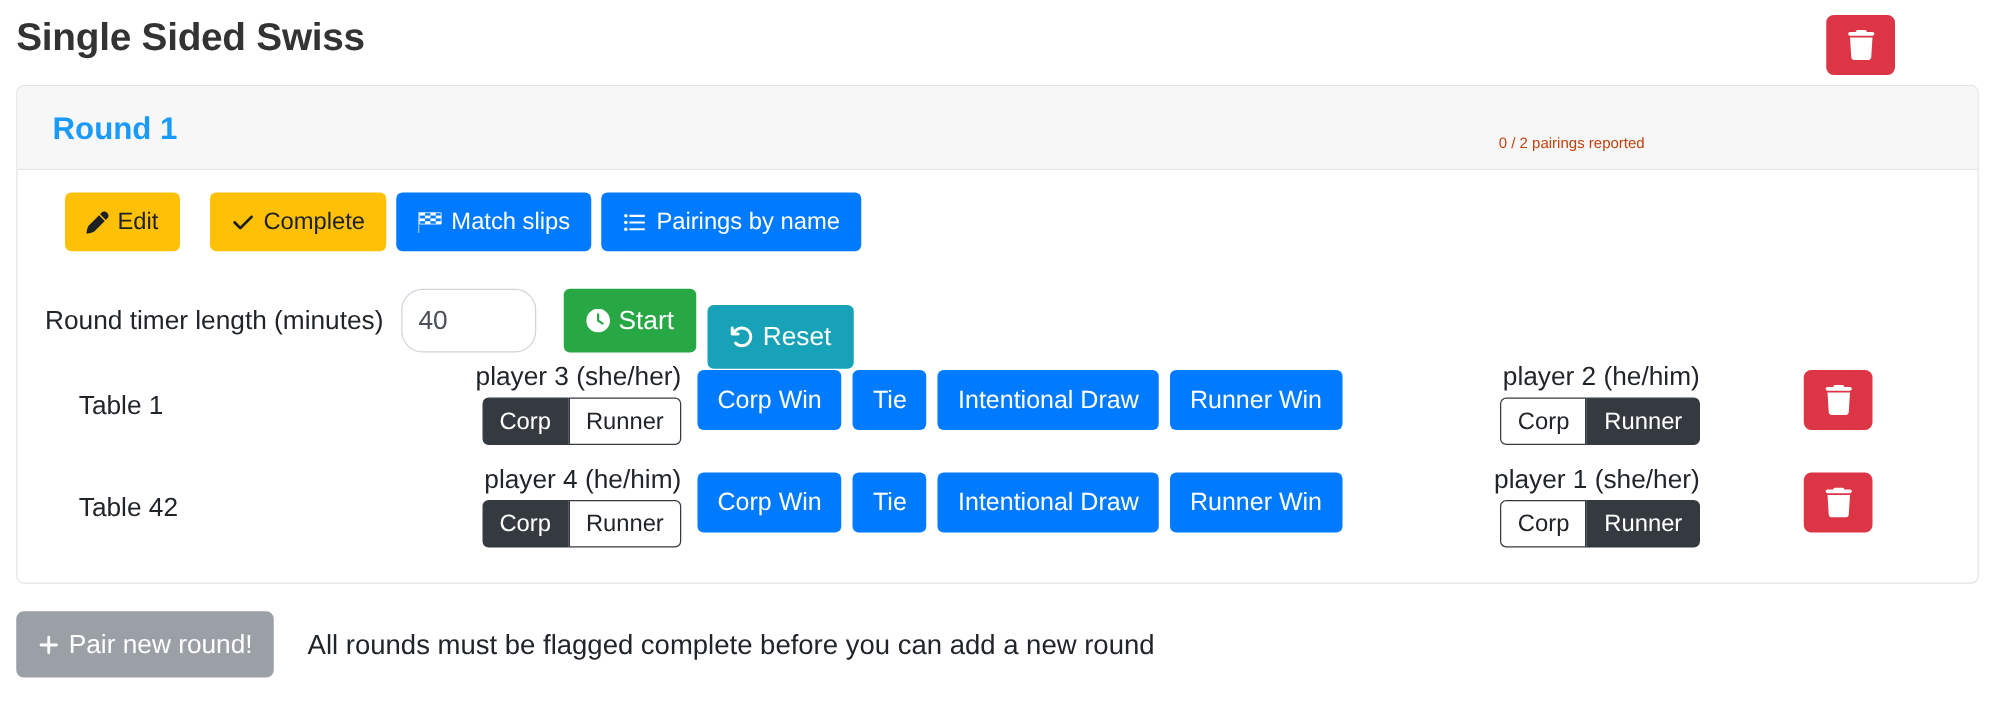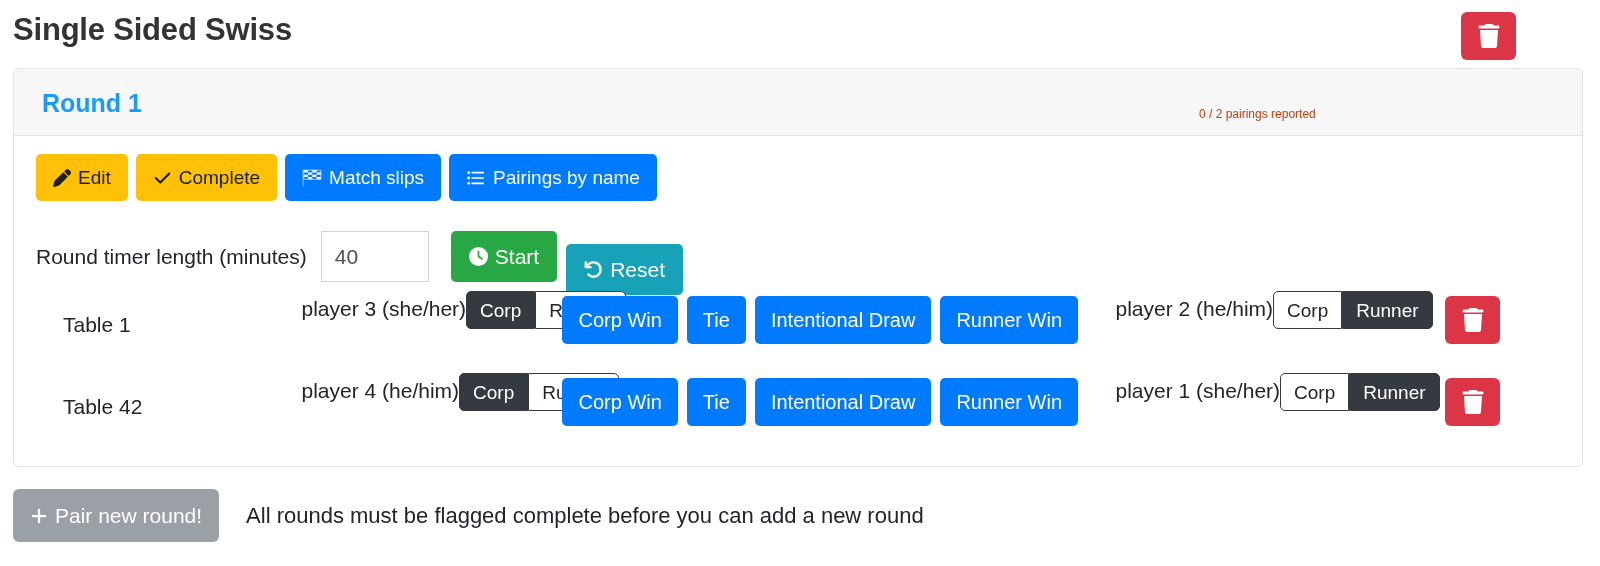--- a/index.html
+++ b/index.html
@@ -94,21 +94,21 @@
     justify-content: center;
     gap: 7px;
     border: none;
     border-radius: 5px;
     font-family: "Liberation Sans", sans-serif;
     font-size: 19px;
     line-height: 1;
     cursor: pointer;
     white-space: nowrap;
   }
-  .btn-warning { background: #ffc107; color: #1d2025; height: 47px; padding: 0 17px; }
+  .btn-warning { background: #ffc107; color: #1d2025; height: 47px; padding: 0 17px; margin-left: 16px; }
   .btn-primary { background: #007bff; color: #ffffff; height: 47px; padding: 0 17px; }
   .btn-success { background: #28a745; color: #ffffff; }
   .btn-info    { background: #17a2b8; color: #ffffff; margin-top: 26px; }
 
   .btn .glyph { display: inline-flex; align-items: center; }
 
   
   .timer-row {
     position: absolute;
     left: 22px; top: 82px;
@@ -117,21 +117,21 @@
   }
   .timer-label {
     font-size: 21px;
     color: #212529;
     margin-right: 14px;
     white-space: nowrap;
   }
   .timer-input {
     width: 108px; height: 51px;
     border: 1px solid #ced4da;
-    border-radius: 0;
+    border-radius: 17px;
     background: #ffffff;
     font-family: "Liberation Sans", sans-serif;
     font-size: 21px;
     color: #495057;
     padding: 0 13px;
     outline: none;
   }
   .timer-start {
     height: 51px; padding: 0 18px;
     margin-left: 22px;
@@ -160,22 +160,22 @@
     font-size: 21px;
     color: #212529;
     display: flex;
     align-items: center;
     height: 82px;
     white-space: nowrap;
   }
   .cell-player {
     width: 248px;
     display: flex;
-    flex-direction: row;
-    align-items: center;
+    flex-direction: column;
+    align-items: flex-end;
     padding-top: 4px;
   }
   .player-name {
     font-size: 21px;
     color: #212529;
     line-height: 27px;
     white-space: nowrap;
   }
   .side-group {
     display: flex;

